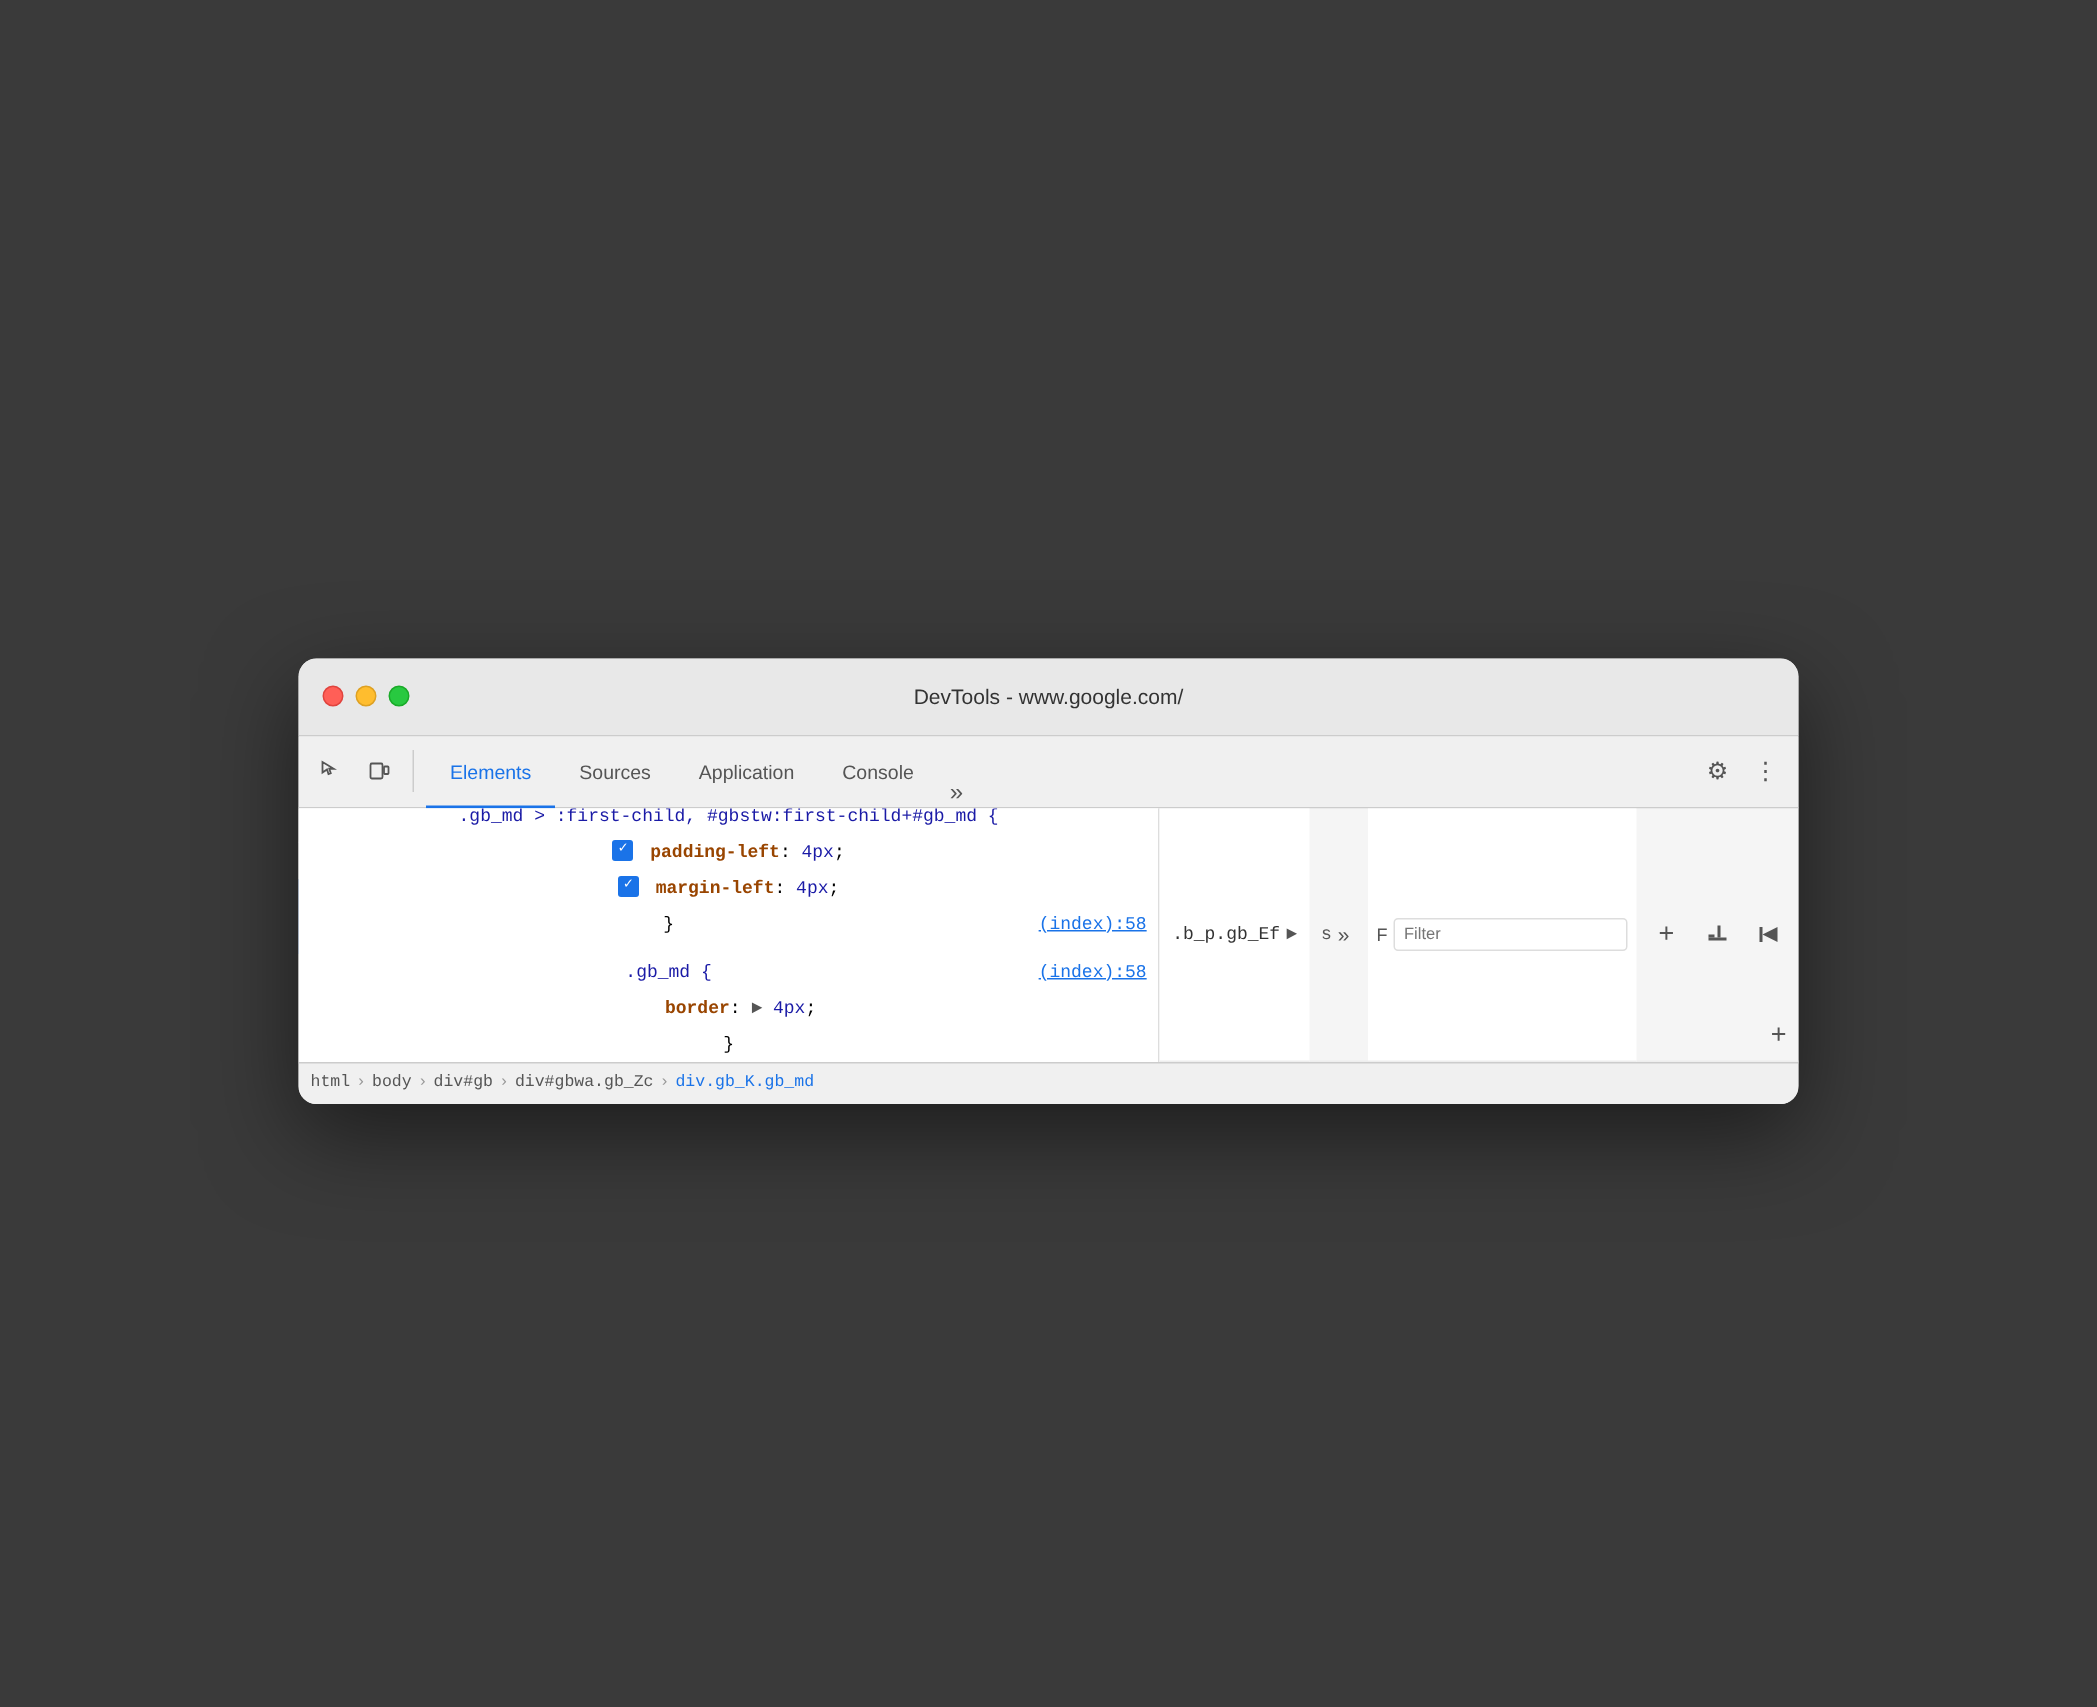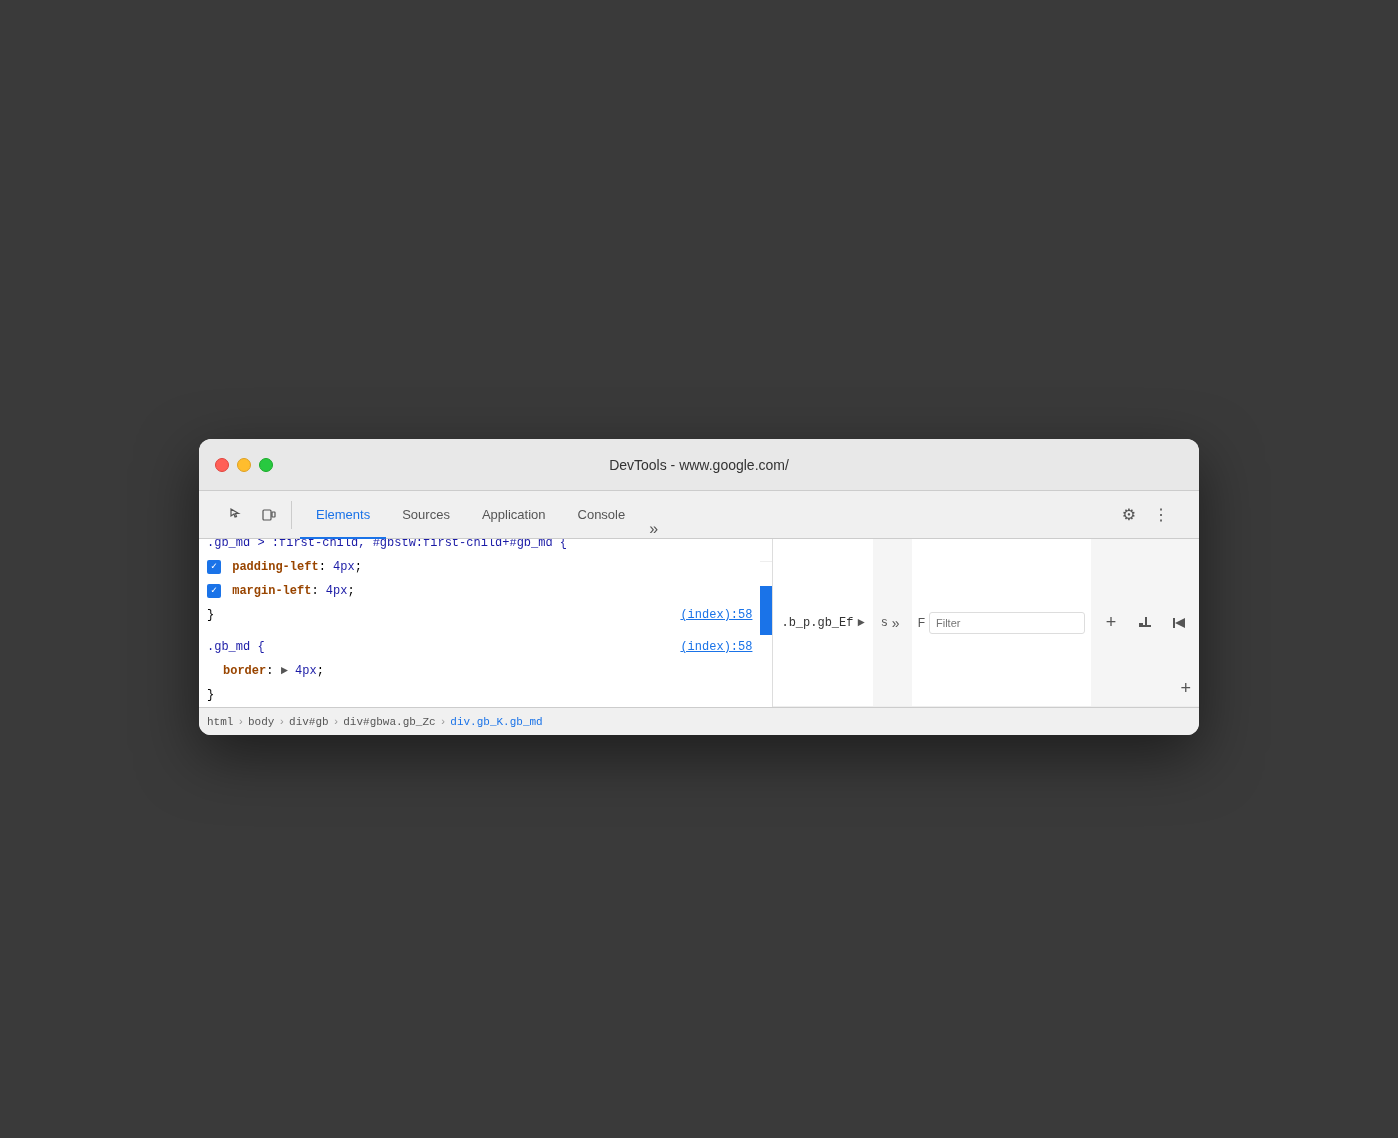--- a/index.html
+++ b/index.html
@@ -62,21 +62,21 @@
       color: #333;
     }
 
     
     .toolbar {
       background: #f0f0f0;
       height: 48px;
       display: flex;
       align-items: center;
       border-bottom: 1px solid #ccc;
-      padding: 0 24px;
+      padding: 0 8px;
     }
 
     .toolbar-icons {
       display: flex;
       gap: 4px;
       padding-right: 8px;
       border-right: 1px solid #ccc;
       margin-right: 8px;
     }
 
@@ -358,21 +358,21 @@
         </div>
 
         <div class="dom-line" style="padding-left:32px; color:#800080;">
           &lt;a class="gb_ha gb_ia gb_ee gb_ed" href="<span class="link-blue">https://accou</span>
         </div>
         <div style="font-family:'Courier New',monospace; font-size:12px; padding:2px 8px 2px 48px; line-height:20px; color:#800080;">
           nts.google.com/ServiceLogin?hl=en&amp;passive=true&amp;continu
         </div>
       </div>
 
-      <div style="position:absolute; bottom:0; left:0; right:12px; background:#fff; border-top:1px solid #ddd; font-family:'Courier New',monospace; font-size:12px;">
+      <div style="position:absolute; bottom:0; left:0; right:0; background:#fff; border-top:1px solid #ddd; font-family:'Courier New',monospace; font-size:12px;text-align:center;">
 
         <div class="styles-line" style="color:#1a1aa6; white-space:nowrap; overflow:hidden; text-overflow:ellipsis;">
           .gb_md &gt; :first-child, #gbstw:first-child+#gb_md {
         </div>
 
         <div class="styles-line">
           <span class="checkbox-blue">✓</span>
           <span class="prop-name">padding-left</span><span>: </span><span class="prop-value">4px</span><span>;</span>
         </div>
 

